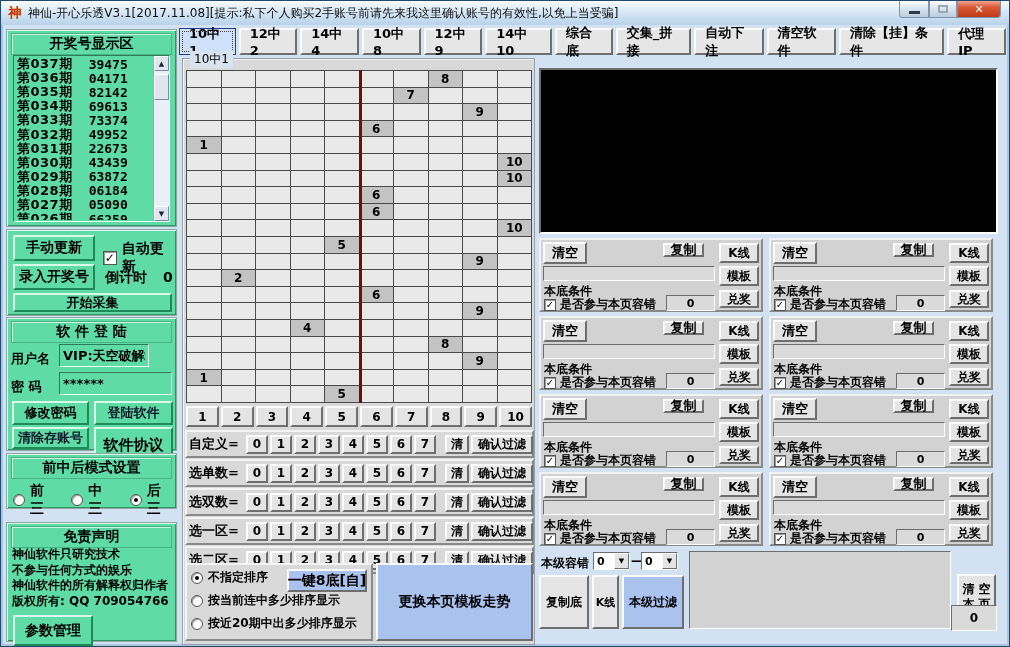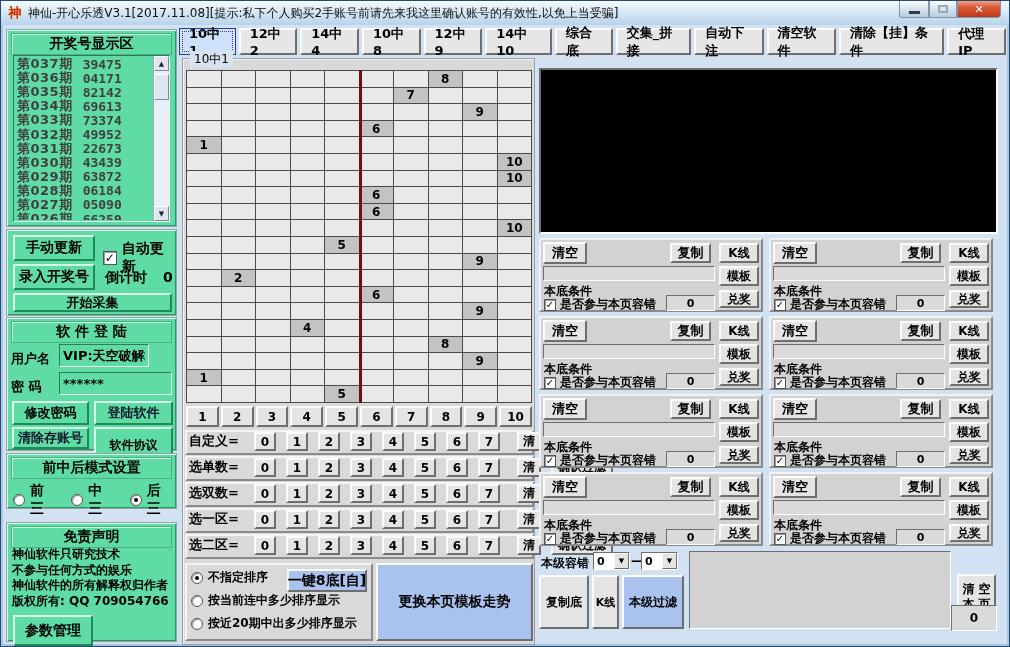--- a/index.html
+++ b/index.html
@@ -43,21 +43,21 @@
   .gpanel { position:absolute; left:5px; width:171px; background:#5fdca6;
             border:1px solid #8fa8a0; box-shadow: inset 1px 1px 0 #d9f8ea, inset -1px -1px 0 #2f9468; }
   .gheader { text-align:center; font-weight:bold; font-size:14px; color:#000;
              margin:3px 4px 0 4px; padding:1px 0; border:1px solid #49b183;
              box-shadow: inset 1px 1px 0 #c8f5e0; }
   .p-draws { top:28px; height:198px; }
   .drawbox { position:absolute; left:6px; top:25px; right:6px; bottom:4px; background:#5fdca6;
              border-top:1px solid #2f7a58; border-left:1px solid #2f7a58;
              border-bottom:1px solid #e8fff4; border-right:1px solid #e8fff4; }
   .drawlist { position:absolute; left:3px; top:1px; right:17px; bottom:1px; overflow:hidden; }
-  .draw-row { display:flex; height:14.1px; align-items:center; font-weight:bold; font-size:13px; color:#404040; }
+  .draw-row { display:flex; height:14.1px; align-items:center; font-weight:bold; font-size:13px; color:#000000;gap:6px; }
   .dr-period { letter-spacing:0.5px; }
   .dr-num { margin-left:10px; font-family:"DejaVu Sans Mono", monospace; font-weight:bold; }
   .sbar { position:absolute; right:0; top:0; bottom:0; width:16px; background:#e9eff6;
           border-left:1px solid #9ab0a6; display:flex; flex-direction:column; }
   .sb-btn { height:15px; background:#dfe6ee; font-size:7px; color:#223; display:flex;
             align-items:center; justify-content:center; cursor:pointer;
             border:1px solid; border-color:#fff #7a8a9a #7a8a9a #fff; }
   .sb-thumb { height:26px; margin-top:3px; background:#dfe6ee; cursor:grab;
               border:1px solid; border-color:#fff #7a8a9a #7a8a9a #fff; }
   .sb-spacer { flex:1; }
@@ -84,21 +84,21 @@
   .l-row { position:absolute; left:4px; font-size:13px; font-weight:bold; }
   .l-ulabel { top:32px; } .l-plabel { top:60px; }
   .ginput { position:absolute; background:#5fdca6; color:#000; font-weight:bold; font-size:13px;
             border-top:1px solid #2f7a58; border-left:1px solid #2f7a58;
             border-bottom:1px solid #e8fff4; border-right:1px solid #e8fff4; padding:2px 3px; }
   .l-user { left:52px; top:26px; width:90px; height:23px; }
   .l-pass { left:52px; top:54px; width:113px; height:23px; }
   .l-change { position:absolute; left:5px;  top:83px; width:77px; height:24px; font-size:13px; }
   .l-login  { position:absolute; left:87px; top:83px; width:79px; height:24px; font-size:13px; }
   .l-clear  { position:absolute; left:5px;  top:109px; width:77px; height:22px; font-size:13px; }
-  .l-agree  { position:absolute; left:87px; top:109px; width:79px; height:36px; font-size:12px;text-align:right; }
+  .l-agree  { position:absolute; left:87px; top:109px; width:79px; height:36px; font-size:15px;text-align:right; }
 
   .p-mode { top:452px; height:56px; }
   .mode-row { position:absolute; left:6px; top:28px; right:4px; display:flex; gap:16px; }
   .radio-row { display:flex; align-items:center; gap:5px; cursor:pointer; font-size:14px; font-weight:bold; }
   .radio { width:12px; height:12px; border-radius:50%; background:#fff; border:1px solid #555;
            box-shadow: inset 1px 1px 1px #999; position:relative; flex:0 0 auto; }
   .radio.sel::after { content:""; position:absolute; left:3px; top:3px; width:4px; height:4px;
                       border-radius:50%; background:#000; }
 
   .p-disc { top:521px; height:120px; }
@@ -116,21 +116,21 @@
           grid-template-rows:repeat(20,1fr); gap:1px; }
   .cell { background:#e9e9e9; display:flex; align-items:center; justify-content:center;
           font-size:12px; font-weight:bold; }
   .cell.hit { background:#c3c3c3; }
   .redline { position:absolute; left:175px; top:11px; width:3px; height:333px; background:#6d0f0f; }
   .colbtns { position:absolute; left:3px; top:347px; width:346px; height:21px; display:grid;
              grid-template-columns:repeat(10,1fr); gap:2px; }
   .colbtn { font-size:12px; height:21px; }
   .filters { position:absolute; left:2px; top:371px; width:349px; display:flex;
              flex-direction:column; gap:1px; }
-  .frow { height:25px; display:flex; align-items:flex-start; background:#d9d9d9; padding:0 2px; gap:10px;
+  .frow { height:25px; display:flex; align-items:center; background:#d9d9d9; padding:12px 2px; gap:2px;
           border-top:2px solid #f4f4f4; border-left:2px solid #f4f4f4;
           border-bottom:2px solid #8a8a8a; border-right:2px solid #8a8a8a; }
   .flabel { font-size:13px; font-weight:bold; width:55px; flex:0 0 auto; }
   .fd { width:22px; height:19px; font-size:12px; flex:0 0 auto; }
   .fclear { width:24px; height:19px; margin-left:7px; flex:0 0 auto; font-size:12px; }
   .fconfirm { width:62px; height:19px; flex:0 0 auto; font-size:12px; }
   .sortbox { position:absolute; left:2px; top:504px; width:188px; height:78px; background:#d9d9d9;
              padding:4px 4px; border-top:2px solid #f4f4f4; border-left:2px solid #f4f4f4;
              border-bottom:2px solid #8a8a8a; border-right:2px solid #8a8a8a; }
   .sortbox .radio-row { font-size:12px; margin-bottom:6px; }
@@ -140,21 +140,21 @@
   
   .blackbox { position:absolute; left:538px; top:67px; width:459px; height:166px; background:#000;
               border-top:2px solid #6e6e6e; border-left:2px solid #6e6e6e;
               border-bottom:2px solid #fff; border-right:2px solid #fff; }
   .cpanels { position:absolute; left:538px; top:237px; display:grid;
              grid-template-columns:224px 224px; grid-auto-rows:74px; gap:4px 6px; }
   .cpanel { position:relative; background:#d2d2d2;
             border-top:2px solid #f2f2f2; border-left:2px solid #f2f2f2;
             border-bottom:2px solid #8a8a8a; border-right:2px solid #8a8a8a; }
   .p-clear { position:absolute; left:2px; top:2px; width:44px; height:22px; }
-  .p-copy  { position:absolute; left:129px; top:3px; width:41px; height:20px; }
+  .p-copy  { position:absolute; left:122px; top:3px; width:41px; height:14px; }
   .p-field { position:absolute; left:2px; top:26px; width:172px; height:15px; background:#dadada;
              border-top:1px solid #6e6e6e; border-left:1px solid #6e6e6e;
              border-bottom:1px solid #fff; border-right:1px solid #fff; }
   .p-base  { position:absolute; left:3px; top:43px; font-size:12px; font-weight:bold; }
   .p-check { position:absolute; left:3px; top:56px; display:flex; align-items:center; gap:4px;
              cursor:pointer; font-size:12px; font-weight:bold; }
   .p-check .cb { width:12px; height:12px; font-size:10px; }
   .p-val   { position:absolute; left:125px; top:55px; width:49px; height:16px; background:#dadada;
              border-top:1px solid #6e6e6e; border-left:1px solid #6e6e6e;
              border-bottom:1px solid #fff; border-right:1px solid #fff;

